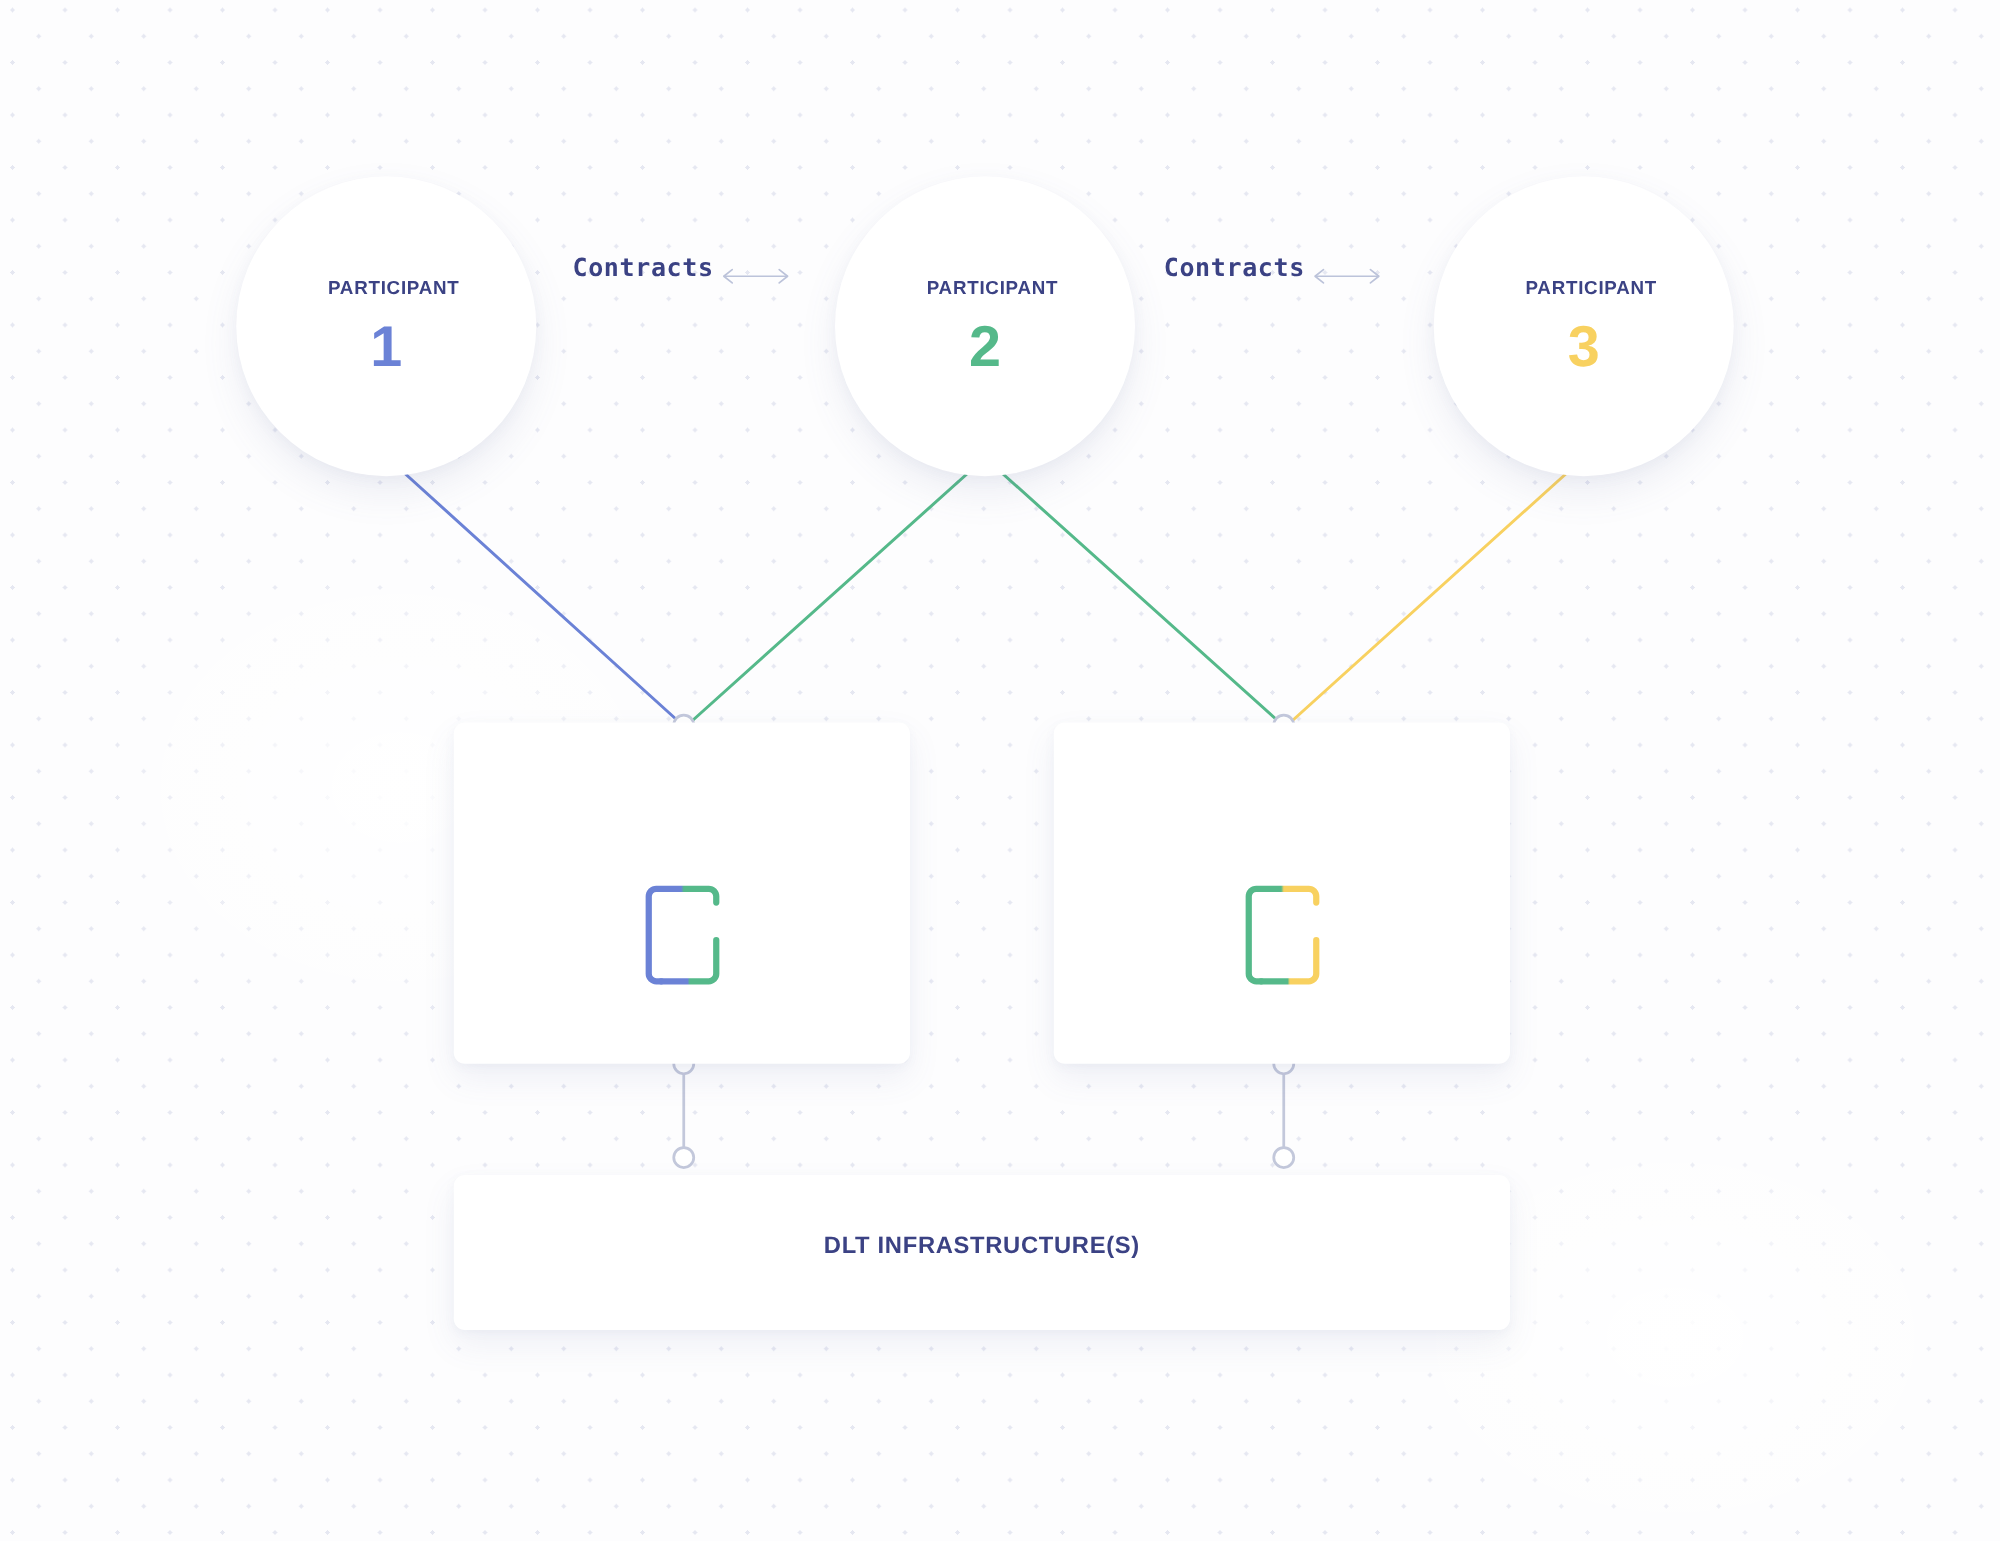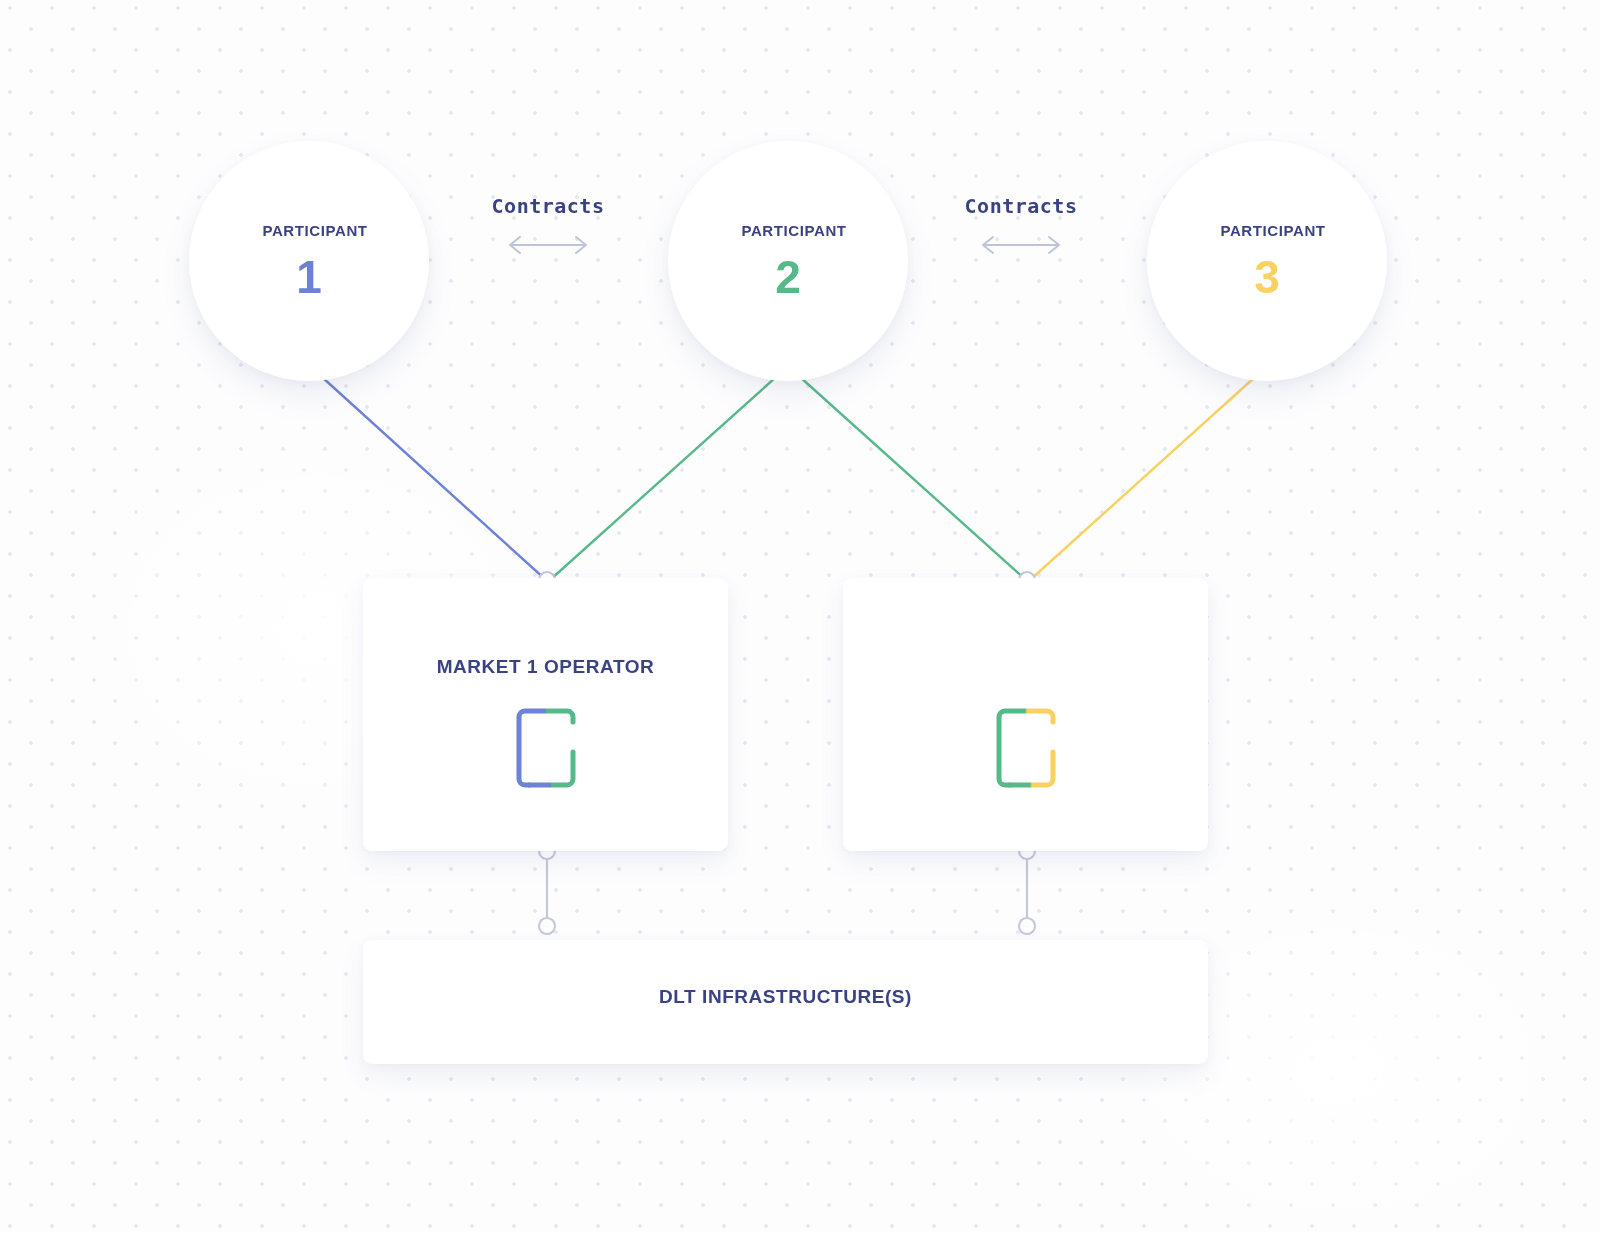--- a/index.html
+++ b/index.html
@@ -71,21 +71,21 @@
     margin-top: 16px;
   }
   .p1 { left: 189px;  top: 141px; }
   .p2 { left: 668px;  top: 141px; }
   .p3 { left: 1147px; top: 141px; }
 
   
   .contracts {
     position: absolute;
     display: flex;
-    flex-direction: column;
+    flex-direction: row;
     align-items: center;
     width: 180px;
   }
   .contracts .c-text {
     font-family: "DejaVu Sans Mono", "Liberation Mono", monospace;
     font-size: 20px;
     font-weight: 700;
     color: #3b4284;
     letter-spacing: 0.5px;
     white-space: nowrap;
@@ -210,21 +210,20 @@
   <div class="contracts c2 nosel">
     <div class="c-text">Contracts</div>
     <svg class="c-arrow" width="100" height="26" viewBox="0 0 100 26">
       <line x1="12" y1="13" x2="88" y2="13" stroke="#bcc3da" stroke-width="2"></line>
       <polyline points="22,5 12,13 22,21" fill="none" stroke="#bcc3da" stroke-width="2" stroke-linecap="round" stroke-linejoin="round"></polyline>
       <polyline points="78,5 88,13 78,21" fill="none" stroke="#bcc3da" stroke-width="2" stroke-linecap="round" stroke-linejoin="round"></polyline>
     </svg>
   </div>
 
   <div class="card market1">
-    <div class="card-title nosel">MARKET 1 OPERATOR</div>
     <svg class="doc-icon" width="62" height="80" viewBox="0 0 62 80">
 
       <path d="M14 77 H10 a6 6 0 0 1 -6 -6 V9 a6 6 0 0 1 6 -6 H52 a6 6 0 0 1 6 6 V14" fill="none" stroke="url(#gradDoc1)" stroke-width="5" stroke-linecap="round" stroke-linejoin="round"></path>
       <path d="M58 44 V71 a6 6 0 0 1 -6 6 H14" fill="none" stroke="url(#gradDoc1)" stroke-width="5" stroke-linecap="round" stroke-linejoin="round"></path>
 
       <line x1="20" y1="28" x2="44" y2="28" stroke="url(#gradDoc1)" stroke-width="5" stroke-linecap="round"></line>
       <line x1="20" y1="41" x2="37" y2="41" stroke="url(#gradDoc1)" stroke-width="5" stroke-linecap="round"></line>
       <line x1="20" y1="54" x2="46" y2="54" stroke="url(#gradDoc1)" stroke-width="5" stroke-linecap="round"></line>
     </svg>
   </div>

